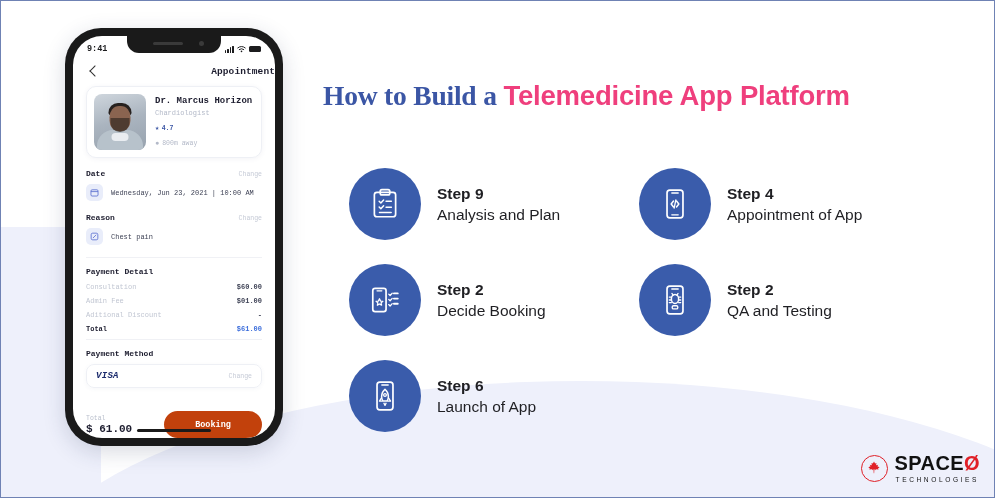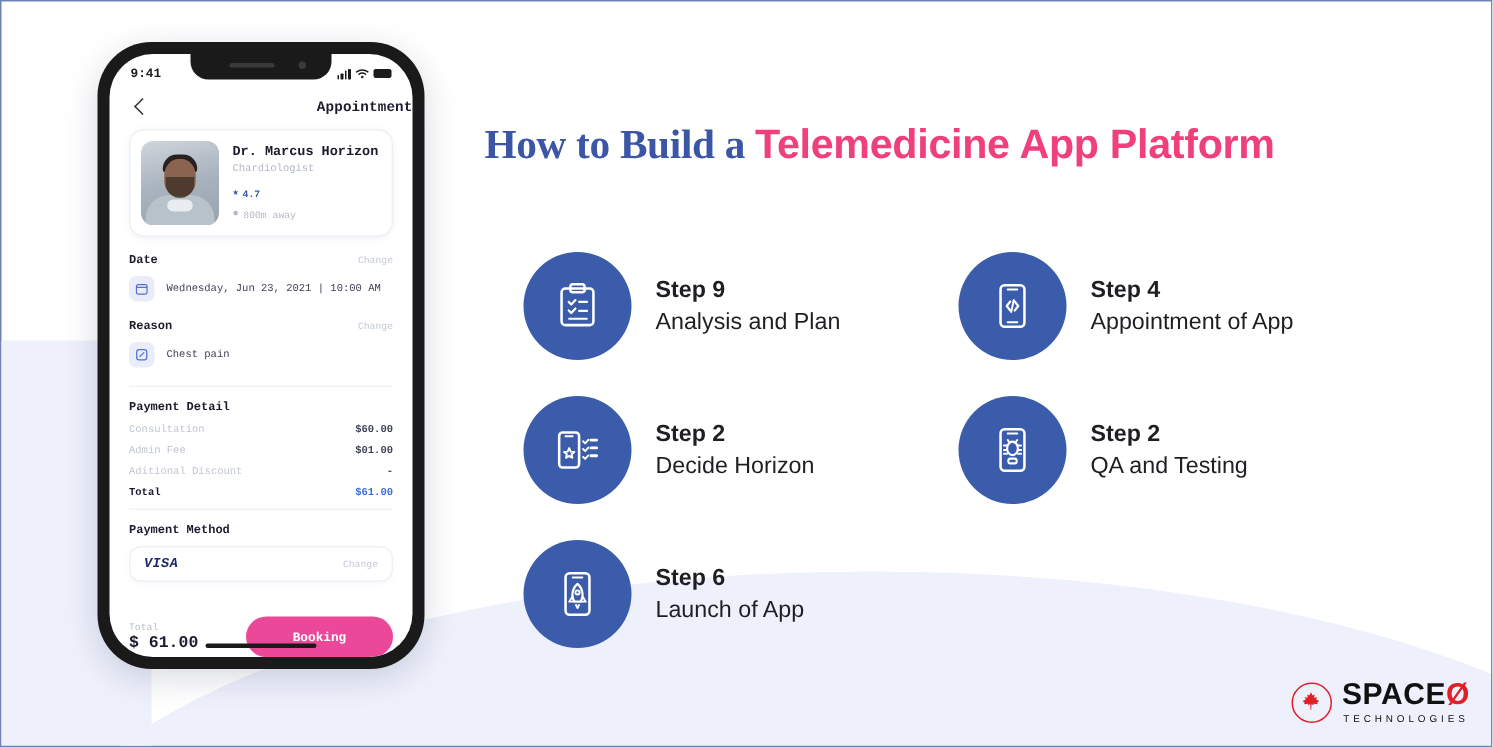--- a/index.html
+++ b/index.html
@@ -215,21 +215,21 @@
   #phone-footer {
     position: absolute; left: 0; right: 0; bottom: 0;
     padding: 7px 13px 0 13px;
     display: flex; align-items: center; justify-content: space-between;
   }
   #footer-total-label { font-size: 6.5px; color: #b9bfcc; }
   #footer-total-value { font-size: 11px; font-weight: bold; color: #1c1c2e; margin-top: 1px; }
   #booking-button {
     width: 98px; height: 27px;
     border-radius: 14px;
-    background: #ec4899;
+    background: #c2410c;
     color: #fff; font-size: 8.5px; font-weight: bold;
     display: flex; align-items: center; justify-content: center;
     cursor: pointer;
   }
   #home-indicator {
     position: absolute; left: 50%; bottom: 6px; transform: translateX(-50%);
     width: 74px; height: 3.5px; background: #1a1a1a; border-radius: 2px;
   }
 
   
@@ -456,21 +456,21 @@
           <path d="M8.5 7.4h4.5" stroke="#fff" stroke-width="1.2" stroke-linecap="round"></path>
           <path d="M10.8 14.8l1 2.2 2.2.2-1.7 1.5.5 2.2-2-1.2-2 1.2.5-2.2-1.7-1.5 2.2-.2z" fill="none" stroke="#fff" stroke-width="1.2" stroke-linejoin="round"></path>
           <path d="M19.5 10.5l1.3 1.3 2-2.2" fill="none" stroke="#fff" stroke-width="1.2" stroke-linecap="round" stroke-linejoin="round"></path>
           <path d="M19.5 15.4l1.3 1.3 2-2.2" fill="none" stroke="#fff" stroke-width="1.2" stroke-linecap="round" stroke-linejoin="round"></path>
           <path d="M19.5 20.3l1.3 1.3 2-2.2" fill="none" stroke="#fff" stroke-width="1.2" stroke-linecap="round" stroke-linejoin="round"></path>
           <path d="M24.4 9.8h3.6M24.4 14.7h3.6M24.4 19.6h3.6" stroke="#fff" stroke-width="1.8" stroke-linecap="round"></path>
         </svg>
       </div>
       <div>
         <div class="step-num">Step 2</div>
-        <div class="step-desc">Decide Horizon</div>
+        <div class="step-desc">Decide Booking</div>
       </div>
     </div>
 
     <div class="step">
       <div class="step-circle">
         <svg viewBox="0 0 32 32">
           <rect x="8.5" y="3" width="15" height="26" rx="2.6" fill="none" stroke="#fff" stroke-width="1.6"></rect>
           <path d="M13 5.6h6" stroke="#fff" stroke-width="1.3" stroke-linecap="round"></path>
           <ellipse cx="16" cy="15" rx="3.4" ry="4.2" fill="none" stroke="#fff" stroke-width="1.4"></ellipse>
           <path d="M14.2 11.4l-1.1-1.6M17.8 11.4l1.1-1.6" stroke="#fff" stroke-width="1.2" stroke-linecap="round"></path>

